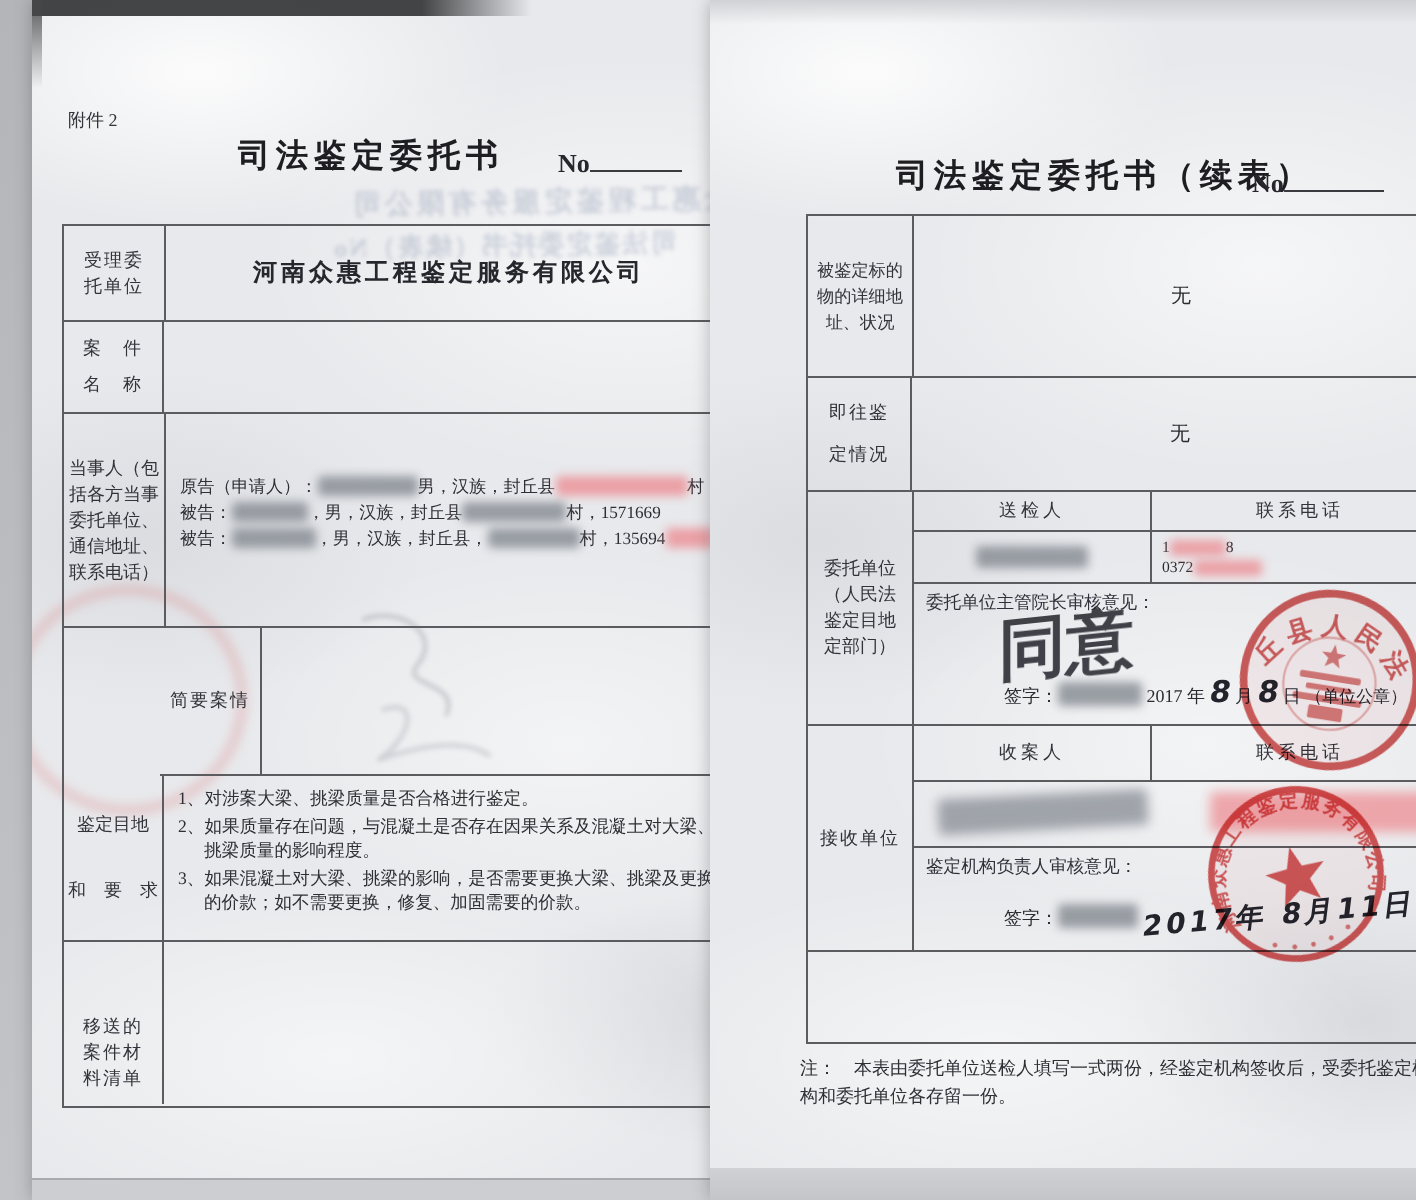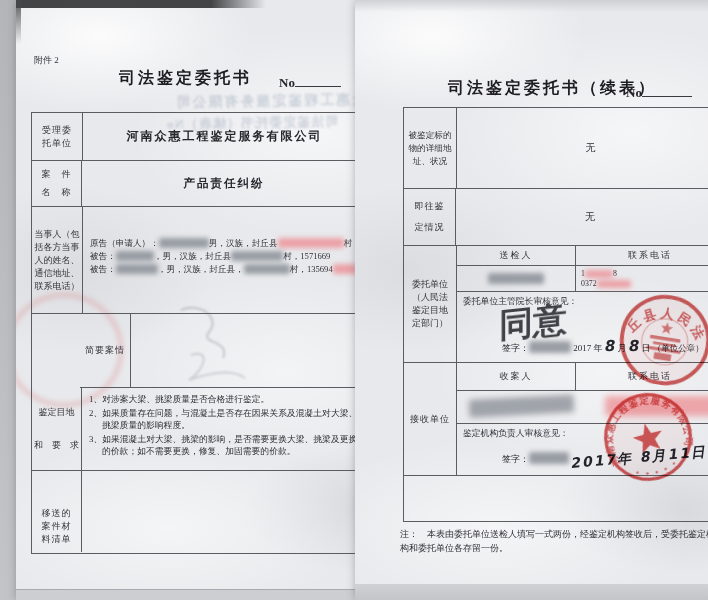--- a/index.html
+++ b/index.html
@@ -79,28 +79,27 @@
           <span>托单位</span>
         </div>
         <div class="val center" style="font-size:12px;font-weight:bold;letter-spacing:2px;color:#26262d;">河南众惠工程鉴定服务有限公司</div>
       </div>
 
       <div class="trow" style="height:46px;">
         <div class="lbl" style="justify-content:space-around;padding:5px 0;box-sizing:border-box;">
           <span>案　件</span>
           <span>名　称</span>
         </div>
-        <div class="val center" style="font-size:11.5px;font-weight:bold;letter-spacing:2px;color:#26262d;">产品责任纠纷</div>
       </div>
 
       <div class="trow" style="height:107px;">
         <div class="lbl" style="letter-spacing:0;">
           <span>当事人（包</span>
           <span>括各方当事</span>
-          <span>人的姓名、</span>
+          <span>委托单位、</span>
           <span>通信地址、</span>
           <span>联系电话）</span>
         </div>
         <div class="val" style="padding:30px 0 0 7px;">
           <div class="pline">
             <span>原告（申请人）：</span><span class="rd g" style="width:50px;"></span><span>男，汉族，封丘县</span><span class="rd p" style="width:66px;"></span><span>村，1709459</span>
           </div>
           <div class="pline">
             <span>被告：</span><span class="rd g" style="width:38px;"></span><span>，男，汉族，封丘县</span><span class="rd g" style="width:52px;"></span><span>村，1571669</span>
           </div>

